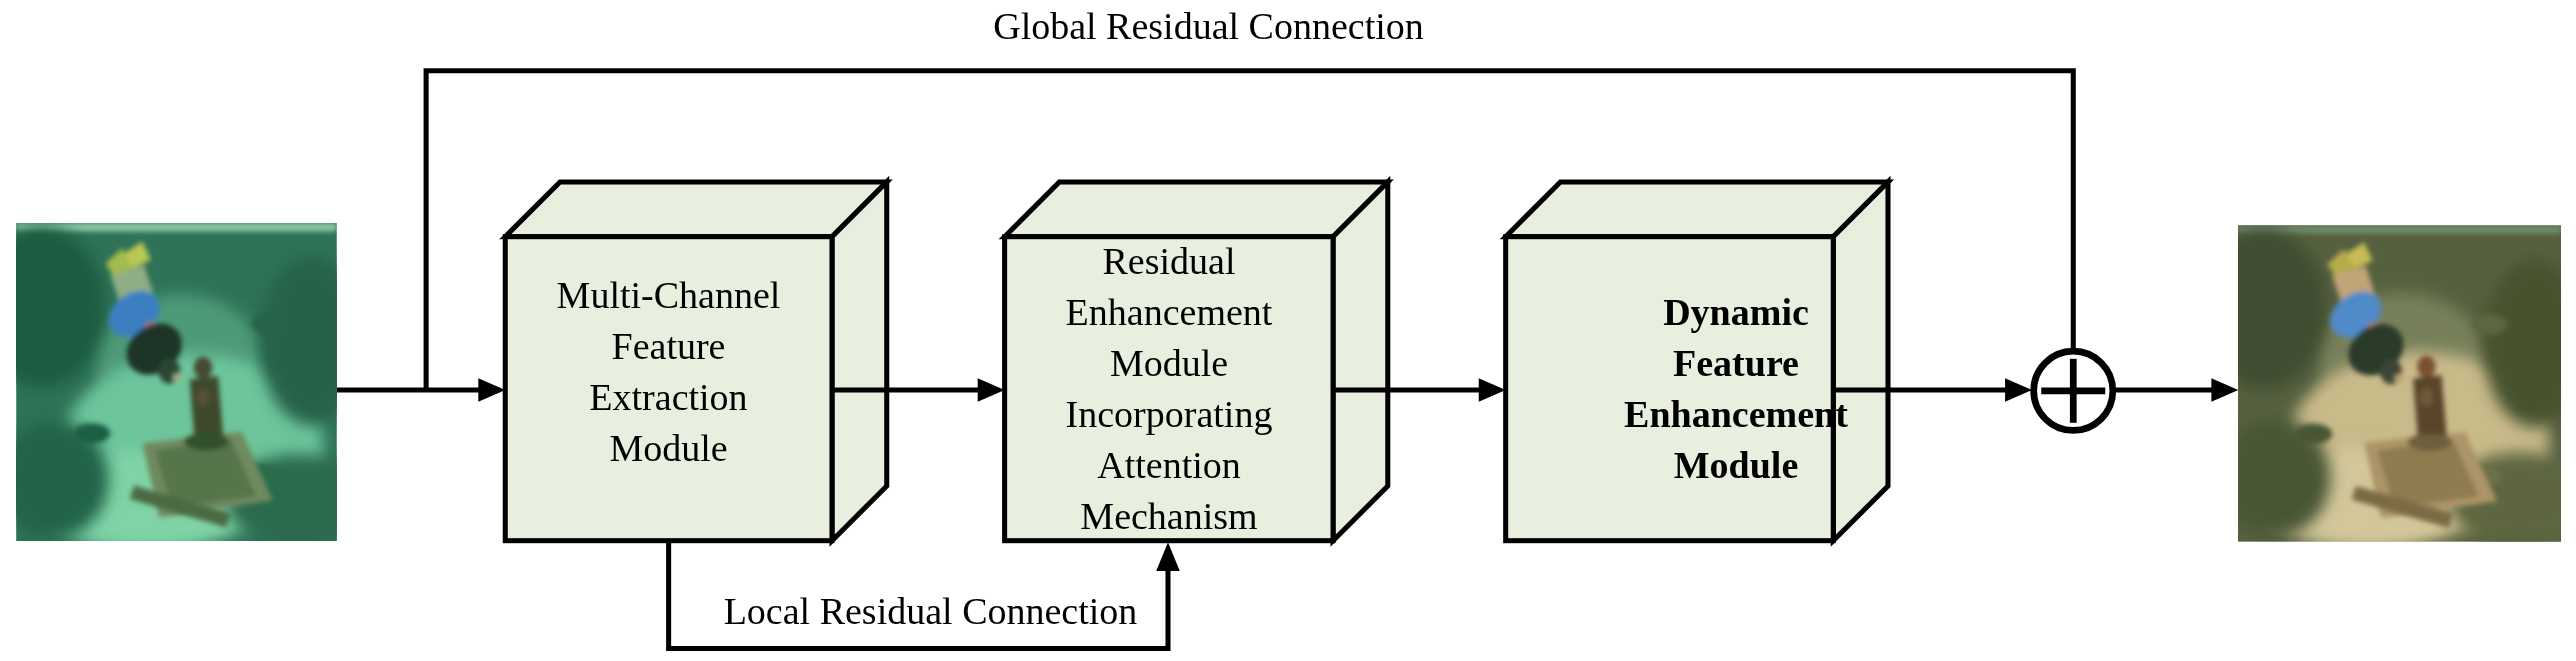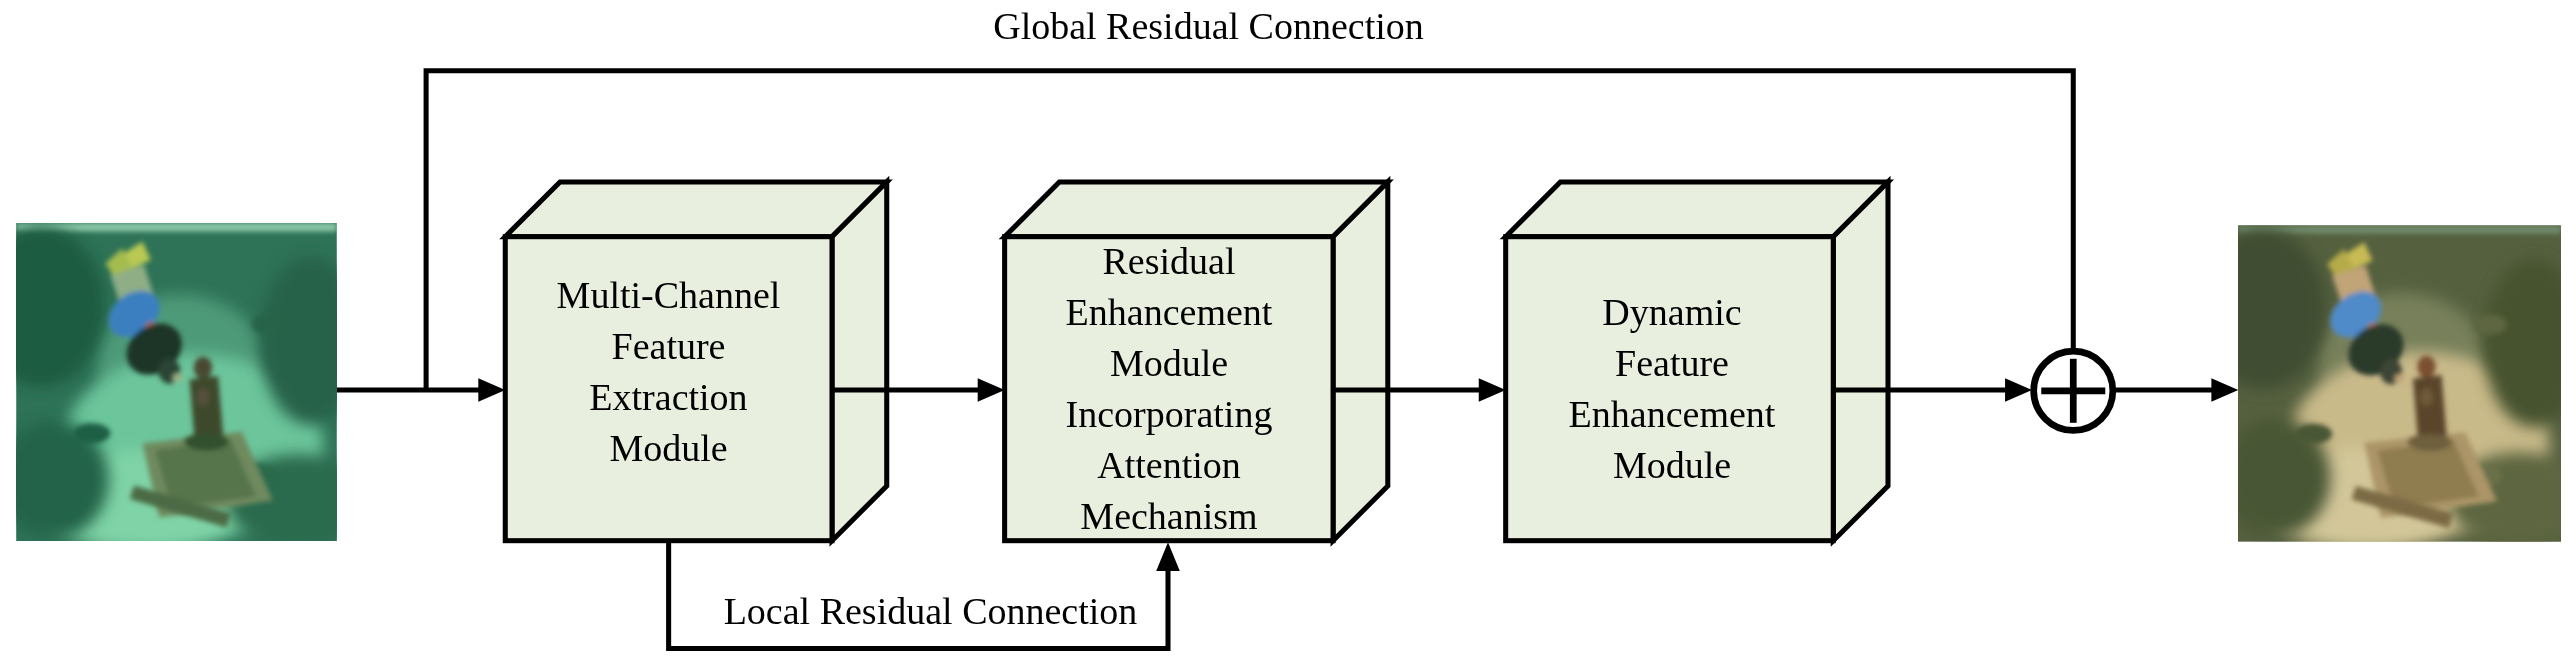--- a/index.html
+++ b/index.html
@@ -23,21 +23,21 @@
   .conn-label{
     position:absolute;
     font-size:38px;line-height:44px;
     text-align:center;
     white-space:nowrap;
   }
   #global-label{left:956px;top:4.2px;width:505px;}
   #local-label{left:720px;top:589px;width:421px;}
   #label-m1{left:505px;top:220px;width:327px;height:304px;}
   #label-m2{left:1005px;top:237px;width:328px;height:304px;}
-  #label-m3{left:1508px;top:237px;width:328px;height:304px;}
+  #label-m3{left:1572px;top:237px;width:328px;height:304px;font-weight:bold;}
   .face{fill:#e9efde;stroke:#000;stroke-width:6;stroke-linejoin:miter;}
   .wire{stroke:#000;stroke-width:6;fill:none;}
   .head{fill:#000;stroke:none;}
   .photo{position:absolute;}
 </style>
 </head>
 <body>
 
 <div class="canvas">
 

